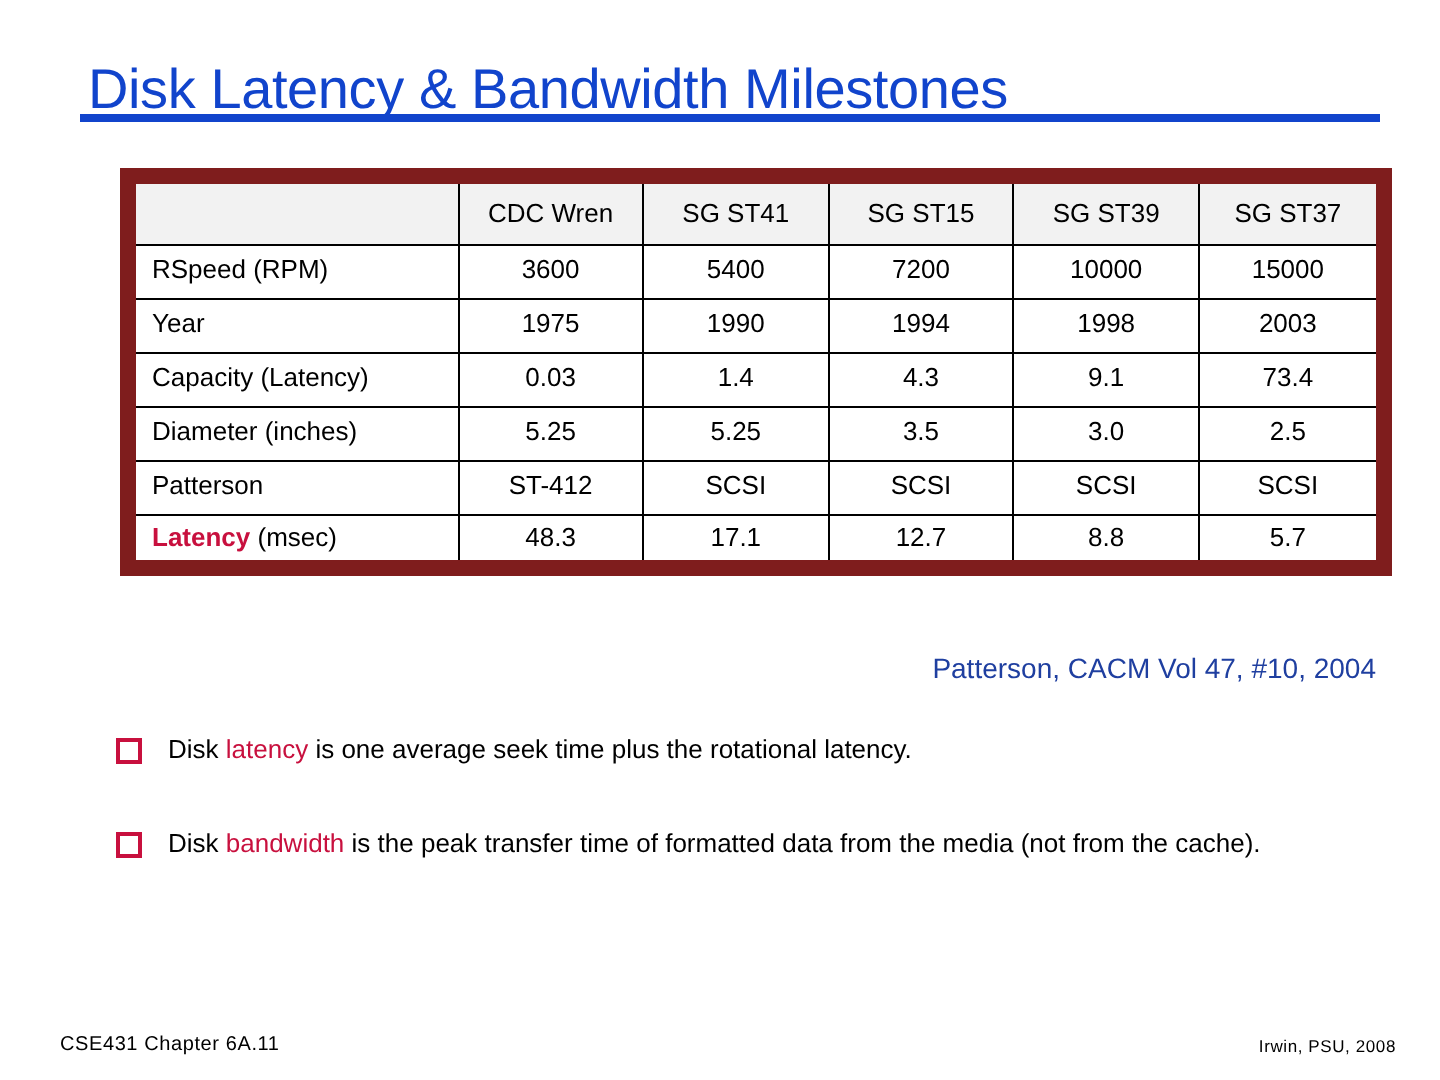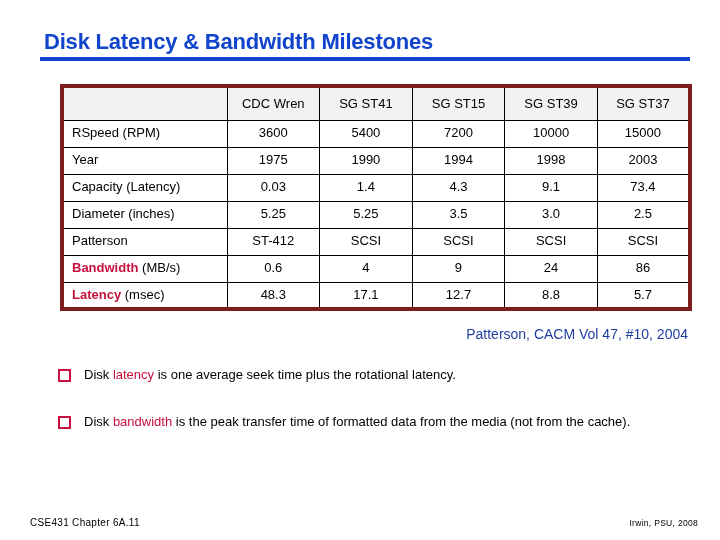--- a/index.html
+++ b/index.html
@@ -14,22 +14,22 @@
     overflow: hidden;
     font-family: "Liberation Sans", sans-serif;
     color: #000000;
   }
 
   
   #slide-title {
     position: absolute;
     left: 44px;
     top: 29px;
-    font-size: 22px;
-    font-weight: bold;
+    font-size: 28px;
+    font-weight: normal;
     color: #1144cc;
     letter-spacing: -0.2px;
     white-space: nowrap;
   }
   #title-rule {
     position: absolute;
     left: 40px;
     top: 57px;
     width: 650px;
     height: 4px;
@@ -37,21 +37,21 @@
   }
 
   
   #milestones-table {
     position: absolute;
     left: 60px;
     top: 84px;
     width: 628px;
     border-collapse: collapse;
     table-layout: fixed;
-    border: 4px solid #7f1d1d;
+    border: 8px solid #7f1d1d;
     background: #ffffff;
   }
   #milestones-table col.label-col { width: 165px; }
   #milestones-table col.data-col  { width: 92.6px; }
 
   #milestones-table th,
   #milestones-table td {
     border: 1px solid #000000;
     font-size: 13px;
     height: 27px;
@@ -202,28 +202,20 @@
         <td>3.0</td>
         <td>2.5</td>
       </tr>
       <tr>
         <th class="row-label">Patterson</th>
         <td>ST-412</td>
         <td>SCSI</td>
         <td>SCSI</td>
         <td>SCSI</td>
         <td>SCSI</td>
-      </tr>
-      <tr>
-        <th class="row-label"><span class="metric-accent">Bandwidth</span><span class="metric-unit"> (MB/s)</span></th>
-        <td>0.6</td>
-        <td>4</td>
-        <td>9</td>
-        <td>24</td>
-        <td>86</td>
       </tr>
       <tr>
         <th class="row-label"><span class="metric-accent">Latency</span><span class="metric-unit"> (msec)</span></th>
         <td>48.3</td>
         <td>17.1</td>
         <td>12.7</td>
         <td>8.8</td>
         <td>5.7</td>
       </tr>
     </tbody>

